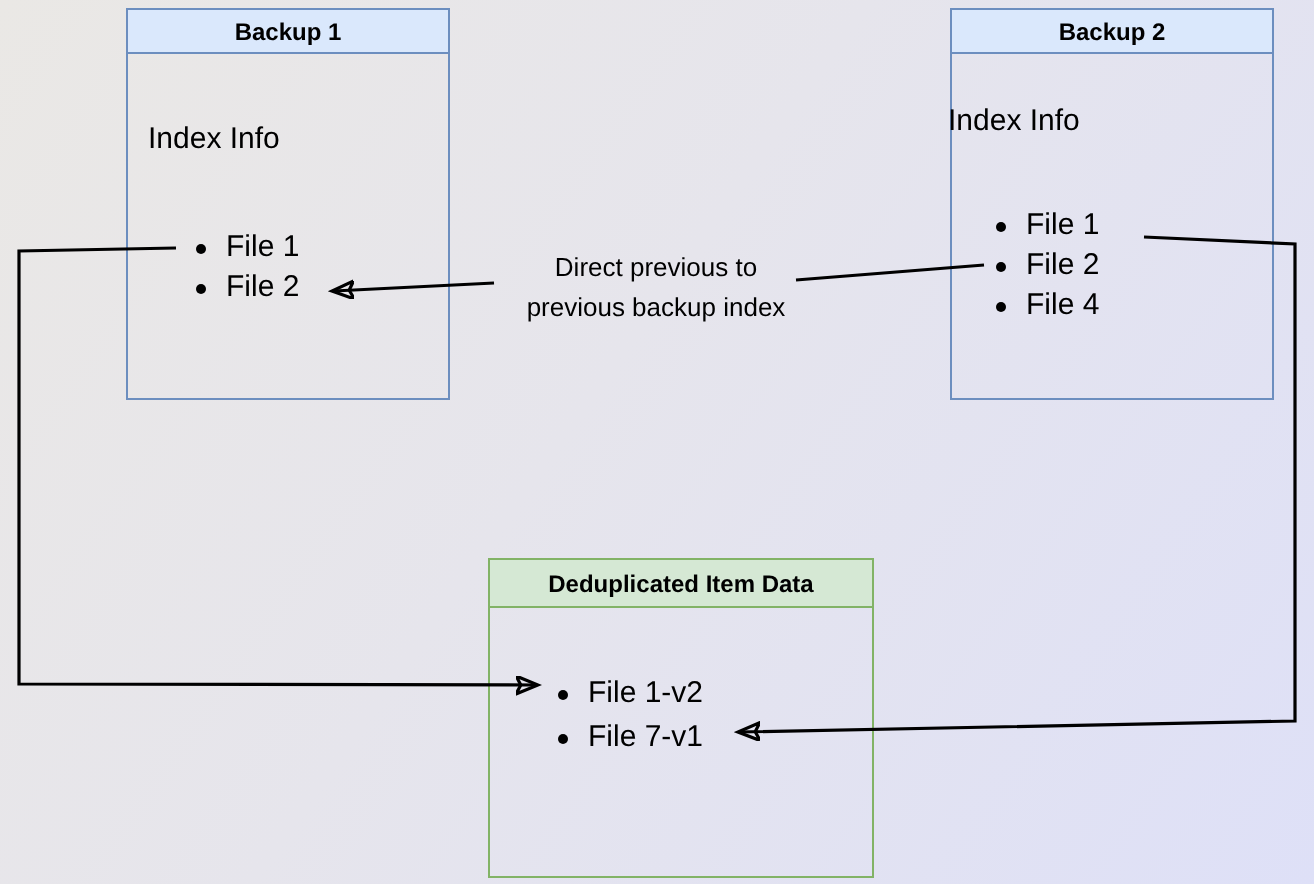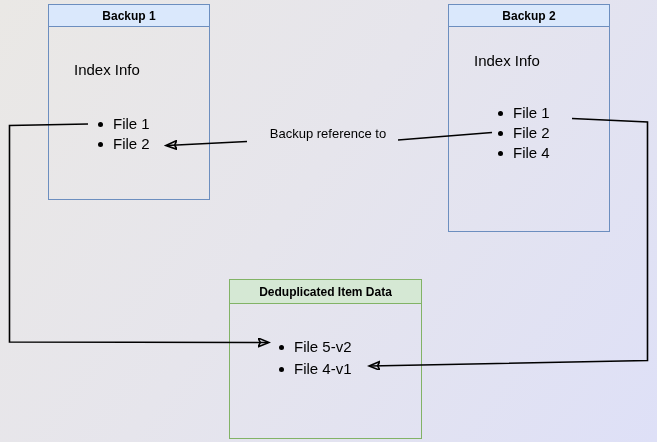--- a/index.html
+++ b/index.html
@@ -18,35 +18,36 @@
     height: 442px;
     overflow: hidden;
     background: linear-gradient(125deg, #eae8e5 0%, #e6e5ec 45%, #dee0f7 100%);
     font-family: "Liberation Sans", sans-serif;
     color: var(--text-color);
   }
   .box {
     position: absolute;
     border: 1.5px solid;
     background: transparent;
+    margin-left: 15px;
   }
   .box.blue { border-color: var(--blue-border); }
   .box.green { border-color: var(--green-border); }
   .box-header {
     display: flex;
     align-items: center;
     justify-content: center;
     font-size: 12px;
     font-weight: bold;
     border-bottom: 1.5px solid;
   }
   .blue .box-header { background: var(--blue-fill); border-color: var(--blue-border); }
   .green .box-header { background: var(--green-fill); border-color: var(--green-border); }
   #backup1-box { left: 48px; top: 4px; width: 162px; height: 196px; }
-  #backup2-box { left: 448px; top: 4px; width: 162px; height: 228px; }
+  #backup2-box { left: 460px; top: 4px; width: 162px; height: 196px; }
   #dedup-box  { left: 229px; top: 279px; width: 193px; height: 160px; }
   #backup1-box .box-header, #backup2-box .box-header { height: 22px; }
   #dedup-box .box-header { height: 24px; }
   .heading {
     position: absolute;
     font-size: 15px;
     line-height: 18px;
     white-space: nowrap;
   }
   #backup1-heading { left: 74px; top: 61px; }
@@ -123,26 +124,27 @@
   <ul class="file-list" id="backup2-files">
       <li>File 1</li>
       <li>File 2</li>
       <li>File 4</li>
     </ul>
 
   <div class="box green" id="dedup-box">
     <div class="box-header">Deduplicated Item Data</div>
   </div>
   <ul class="file-list" id="dedup-files">
-      <li>File 5-v2</li>
-      <li>File 4-v1</li>
+      <li>File 1-v2</li>
+      <li>File 7-v1</li>
     </ul>
 
   <div class="annotation">
-    <span>Backup reference to</span>
+    <span>Direct previous to</span>
+    <span>previous backup index</span>
   </div>
 
   <svg class="connectors">
     <defs>
       <marker id="arrowhead" markerUnits="userSpaceOnUse" markerWidth="13" markerHeight="10" refX="10" refY="4.5" orient="auto">
         <path d="M0,0 L11,4.5 L0,9 L2.4,4.5 Z" fill="#000000" stroke="none"></path>
       </marker>
     </defs>
 
     <line x1="492" y1="132.5" x2="398" y2="140"></line>

